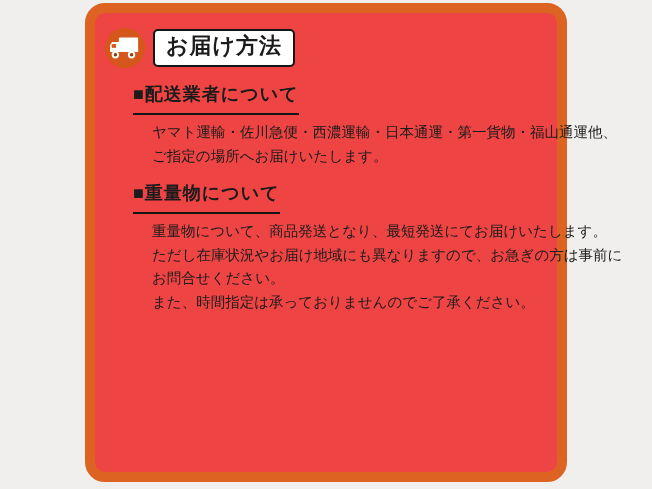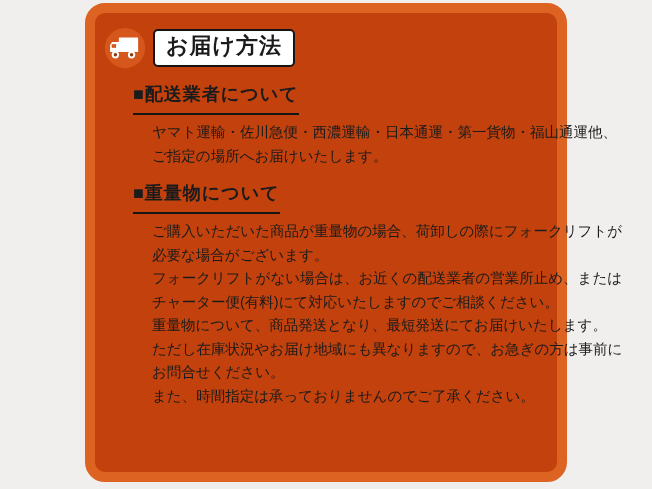--- a/index.html
+++ b/index.html
@@ -12,21 +12,21 @@
     color: #1B1B1B;
     overflow: hidden;
   }
   .frame {
     position: absolute;
     left: 85px;
     top: 3px;
     width: 482px;
     height: 479px;
     box-sizing: border-box;
-    background: #c2410c;
+    background: #ef4444;
     border: 10px solid #DC6321;
     border-radius: 20px;
     padding: 14px 10px 0 9px;
   }
   .header {
     display: flex;
     align-items: center;
     gap: 7px;
     height: 42px;
   }
@@ -92,26 +92,20 @@
   <div class="section">
     <div class="section-heading">■配送業者について</div>
     <div class="section-body">
       <div class="body-line">ヤマト運輸・佐川急便・西濃運輸・日本通運・第一貨物・福山通運他、</div>
       <div class="body-line">ご指定の場所へお届けいたします。</div>
     </div>
   </div>
 
   <div class="section">
     <div class="section-heading">■重量物について</div>
-    <div class="section-body">
-      <div class="body-line">ご購入いただいた商品が重量物の場合、荷卸しの際にフォークリフトが</div>
-      <div class="body-line">必要な場合がございます。</div>
-      <div class="body-line">フォークリフトがない場合は、お近くの配送業者の営業所止め、または</div>
-      <div class="body-line">チャーター便(有料)にて対応いたしますのでご相談ください。</div>
-    </div>
   </div>
 
   <div class="section">
     <div class="section-body">
       <div class="body-line">重量物について、商品発送となり、最短発送にてお届けいたします。</div>
       <div class="body-line">ただし在庫状況やお届け地域にも異なりますので、お急ぎの方は事前に</div>
       <div class="body-line">お問合せください。</div>
       <div class="body-line">また、時間指定は承っておりませんのでご了承ください。</div>
     </div>
   </div>

